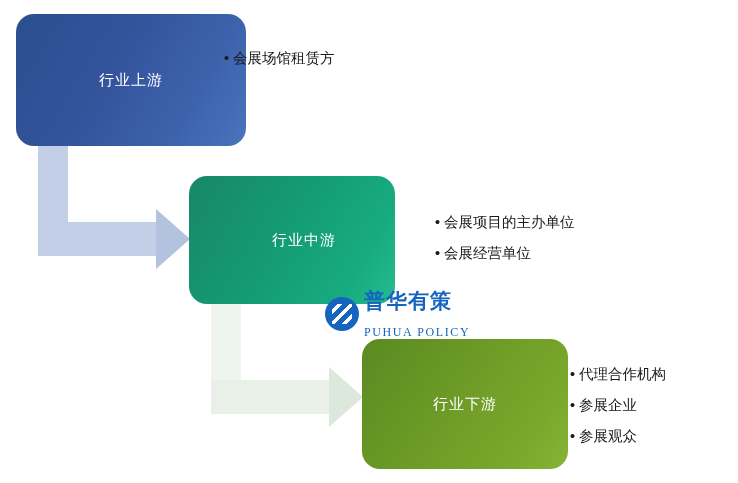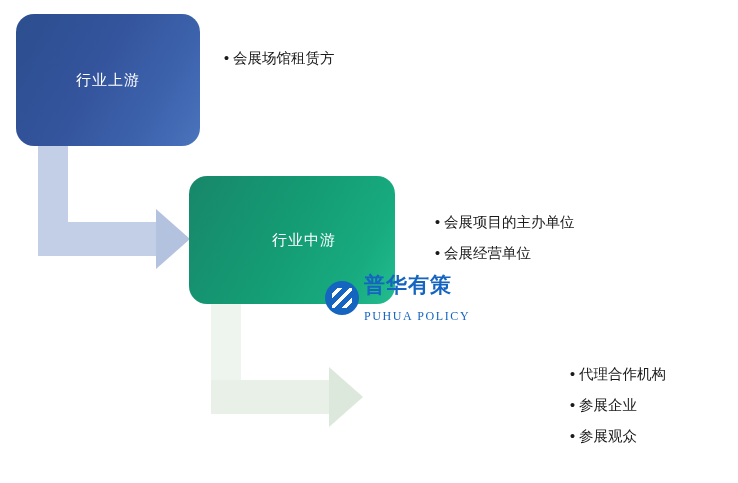--- a/index.html
+++ b/index.html
@@ -28,21 +28,21 @@
     color: #ffffff;
     font-size: 15px;
     letter-spacing: 1px;
     box-sizing: border-box;
   }
   .box span { display: block; }
 
   #box-upstream {
     left: 16px;
     top: 14px;
-    width: 184px;
+    width: 230px;
     height: 132px;
     background: linear-gradient(120deg, #2c4f8f 0%, #33539b 40%, #3d63ad 75%, #4a74bd 100%);
   }
   #box-midstream {
     left: 189px;
     top: 176px;
     width: 206px;
     height: 128px;
     background: linear-gradient(120deg, #18876a 0%, #149b74 45%, #18ab80 80%, #23bd8f 100%);
     padding-left: 24px;
@@ -109,21 +109,21 @@
     font-size: 15px;
   }
   #bullets-upstream { left: 222px; top: 44px; }
   #bullets-midstream { left: 395px; top: 208px; padding-left: 38px; }
   #bullets-downstream { left: 568px; top: 360px; }
 
   
   #watermark {
     position: absolute;
     left: 325px;
-    top: 276px;
+    top: 292px;
     width: 138px;
     height: 44px;
     display: flex;
     align-items: center;
   }
   #watermark .mark {
     width: 34px;
     height: 34px;
     border-radius: 50%;
     background: #1565c0;
@@ -192,20 +192,23 @@
   </div>
   <div class="bullets" id="bullets-midstream">
     <div class="bullet-item">
       <span class="dot">•</span><span>会展项目的主办单位</span>
     </div>
     <div class="bullet-item">
       <span class="dot">•</span><span>会展经营单位</span>
     </div>
   </div>
 
+  <div class="box" id="box-downstream">
+    <span>行业下游</span>
+  </div>
   <div class="bullets" id="bullets-downstream">
     <div class="bullet-item">
       <span class="dot">•</span><span>代理合作机构</span>
     </div>
     <div class="bullet-item">
       <span class="dot">•</span><span>参展企业</span>
     </div>
     <div class="bullet-item">
       <span class="dot">•</span><span>参展观众</span>
     </div>

